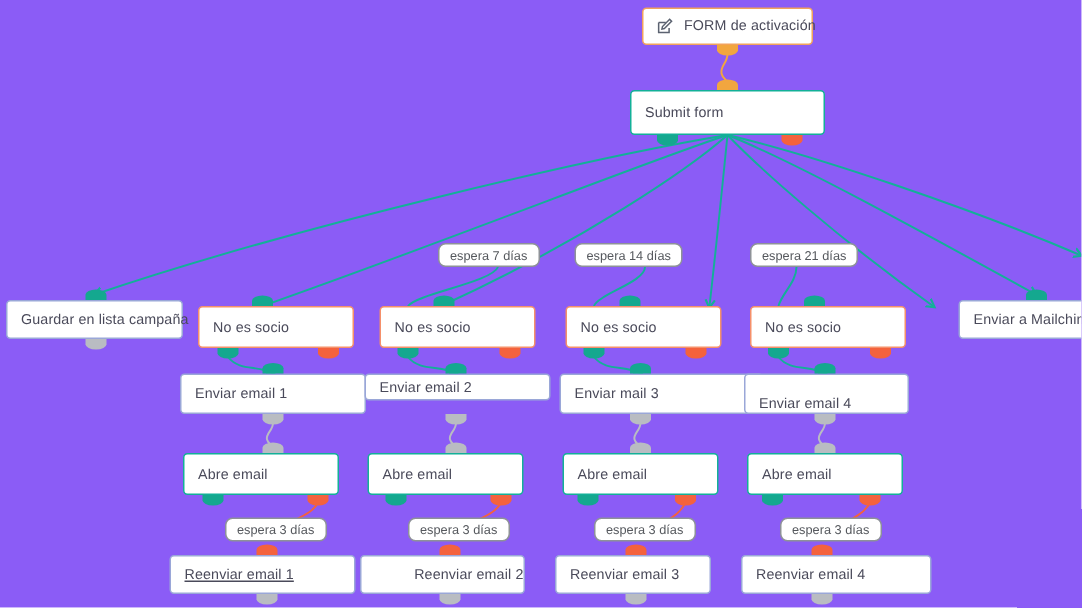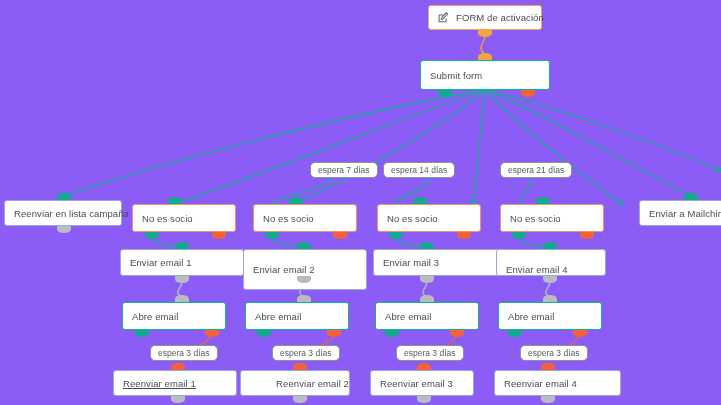--- a/index.html
+++ b/index.html
@@ -172,32 +172,32 @@
   </div>
   <div class="port bottom p-orange" style="left:478px; top:30px;"></div>
 
   <div class="node teal" style="left:420px; top:60px; width:130px; height:30px;">
     <span class="ntext">Submit form</span>
   </div>
   <div class="port top p-orange" style="left:478px; top:53px;"></div>
   <div class="port bottom p-teal" style="left:438px; top:90px;"></div>
   <div class="port bottom p-red" style="left:521px; top:90px;"></div>
 
-  <div class="pill" style="left:310px; top:162px;">
+  <div class="pill" style="left:292px; top:162px;">
     <span>espera 7 días</span>
   </div>
   <div class="pill" style="left:383px; top:162px;align-items:center;">
     <span>espera 14 días</span>
   </div>
   <div class="pill" style="left:500px; top:162px;">
     <span>espera 21 días</span>
   </div>
 
   <div class="node indigo" style="left:4px; top:200px; width:118px; height:26px;">
-    <span class="ntext">Reenviar en lista campaña</span>
+    <span class="ntext">Guardar en lista campaña</span>
   </div>
   <div class="port top p-teal" style="left:57px; top:193px;"></div>
   <div class="port bottom p-gray" style="left:57px; top:226px;"></div>
 
   <div class="node indigo" style="left:639px; top:200px; width:98px; height:26px;">
     <span class="ntext">Enviar a Mailchimp</span>
   </div>
   <div class="port top p-teal" style="left:684px; top:193px;"></div>
 
   <div class="node salmon" style="left:132px; top:204px; width:104px; height:28px;">
@@ -227,21 +227,21 @@
   <div class="port top p-teal" style="left:536px; top:197px;"></div>
   <div class="port bottom p-teal" style="left:512px; top:232px;"></div>
   <div class="port bottom p-red" style="left:580px; top:232px;"></div>
 
   <div class="node indigo" style="left:120px; top:249px; width:124px; height:27px;">
     <span class="ntext">Enviar email 1</span>
   </div>
   <div class="port top p-teal" style="left:175px; top:242px;"></div>
   <div class="port bottom p-gray" style="left:175px; top:276px;"></div>
 
-  <div class="node indigo" style="left:243px; top:249px; width:124px; height:41px;">
+  <div class="node indigo" style="left:243px; top:249px; width:124px; height:18px;">
     <span class="ntext">Enviar email 2</span>
   </div>
   <div class="port top p-teal" style="left:297px; top:242px;"></div>
   <div class="port bottom p-gray" style="left:297px; top:276px;"></div>
 
   <div class="node indigo" style="left:373px; top:249px; width:136px; height:27px;">
     <span class="ntext">Enviar mail 3</span>
   </div>
   <div class="port top p-teal" style="left:420px; top:242px;"></div>
   <div class="port bottom p-gray" style="left:420px; top:276px;"></div>

